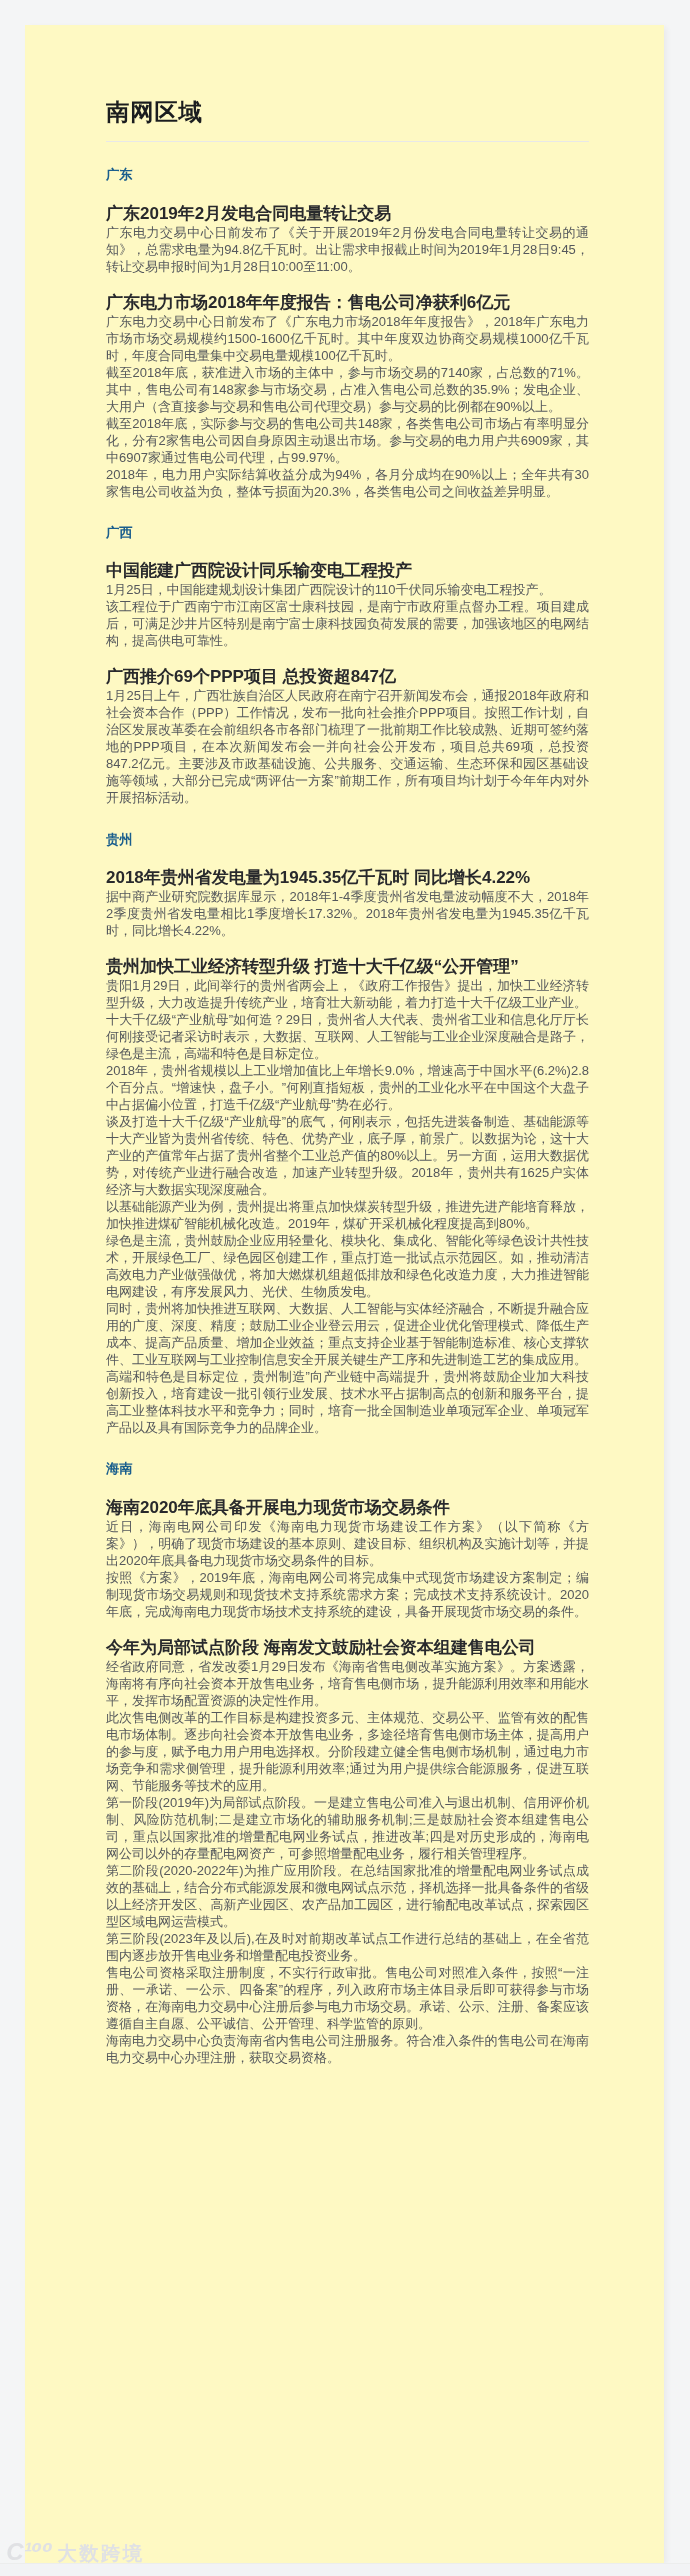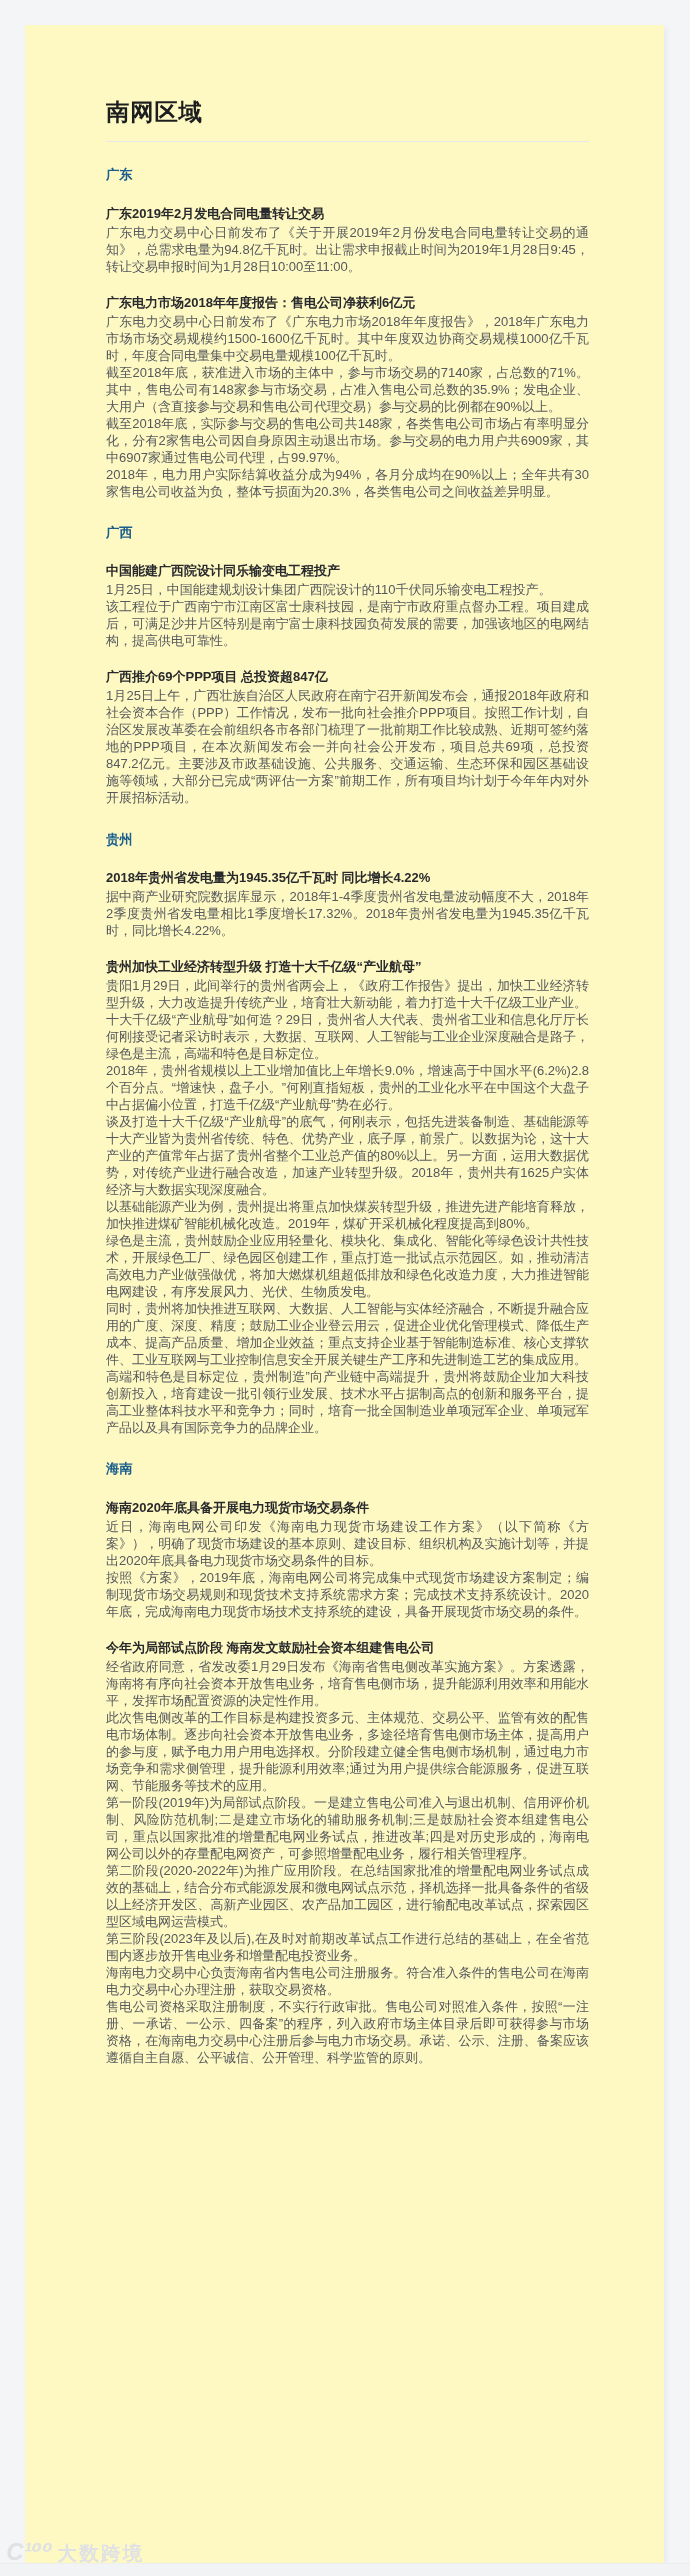--- a/index.html
+++ b/index.html
@@ -34,21 +34,21 @@
     margin: 0 0 4.7px 0;
   }
   main h2 {
     font-size: 13.3px;
     line-height: 20.3px;
     font-weight: 700;
     color: #1a5e8d;
     margin: 23.4px 0 3.1px 0;
   }
   main h3 {
-    font-size: 13px;
+    font-size: 17px;
     line-height: 21px;
     font-weight: 700;
     color: #28292c;
     margin: 17px 0 0 0;
   }
   main p {
     font-size: 13px;
     line-height: 17px;
     color: #55585c;
     margin: 0;
@@ -107,21 +107,21 @@
       <article data-name="news-item">
         <h3 data-name="news-item-heading">广西推介69个PPP项目 总投资超847亿</h3>
         <p data-name="news-paragraph">1月25日上午，广西壮族自治区人民政府在南宁召开新闻发布会，通报2018年政府和社会资本合作（PPP）工作情况，发布一批向社会推介PPP项目。按照工作计划，自治区发展改革委在会前组织各市各部门梳理了一批前期工作比较成熟、近期可签约落地的PPP项目，在本次新闻发布会一并向社会公开发布，项目总共69项，总投资847.2亿元。主要涉及市政基础设施、公共服务、交通运输、生态环保和园区基础设施等领域，大部分已完成“两评估一方案”前期工作，所有项目均计划于今年年内对外开展招标活动。</p>
       </article>
       <h2 data-name="section-heading">贵州</h2>
       <article data-name="news-item">
         <h3 data-name="news-item-heading">2018年贵州省发电量为1945.35亿千瓦时 同比增长4.22%</h3>
         <p data-name="news-paragraph">据中商产业研究院数据库显示，2018年1-4季度贵州省发电量波动幅度不大，2018年2季度贵州省发电量相比1季度增长17.32%。2018年贵州省发电量为1945.35亿千瓦时，同比增长4.22%。</p>
       </article>
       <article data-name="news-item">
-        <h3 data-name="news-item-heading">贵州加快工业经济转型升级 打造十大千亿级“产业航母”</h3>
+        <h3 data-name="news-item-heading">贵州加快工业经济转型升级 打造十大千亿级“公开管理”</h3>
         <p data-name="news-paragraph">贵阳1月29日，此间举行的贵州省两会上，《政府工作报告》提出，加快工业经济转型升级，大力改造提升传统产业，培育壮大新动能，着力打造十大千亿级工业产业。</p>
         <p data-name="news-paragraph">十大千亿级“产业航母”如何造？29日，贵州省人大代表、贵州省工业和信息化厅厅长何刚接受记者采访时表示，大数据、互联网、人工智能与工业企业深度融合是路子，绿色是主流，高端和特色是目标定位。</p>
         <p data-name="news-paragraph">2018年，贵州省规模以上工业增加值比上年增长9.0%，增速高于中国水平(6.2%)2.8个百分点。“增速快，盘子小。”何刚直指短板，贵州的工业化水平在中国这个大盘子中占据偏小位置，打造千亿级“产业航母”势在必行。</p>
         <p data-name="news-paragraph">谈及打造十大千亿级“产业航母”的底气，何刚表示，包括先进装备制造、基础能源等十大产业皆为贵州省传统、特色、优势产业，底子厚，前景广。以数据为论，这十大产业的产值常年占据了贵州省整个工业总产值的80%以上。另一方面，运用大数据优势，对传统产业进行融合改造，加速产业转型升级。2018年，贵州共有1625户实体经济与大数据实现深度融合。</p>
         <p data-name="news-paragraph">以基础能源产业为例，贵州提出将重点加快煤炭转型升级，推进先进产能培育释放，加快推进煤矿智能机械化改造。2019年，煤矿开采机械化程度提高到80%。</p>
         <p data-name="news-paragraph">绿色是主流，贵州鼓励企业应用轻量化、模块化、集成化、智能化等绿色设计共性技术，开展绿色工厂、绿色园区创建工作，重点打造一批试点示范园区。如，推动清洁高效电力产业做强做优，将加大燃煤机组超低排放和绿色化改造力度，大力推进智能电网建设，有序发展风力、光伏、生物质发电。</p>
         <p data-name="news-paragraph">同时，贵州将加快推进互联网、大数据、人工智能与实体经济融合，不断提升融合应用的广度、深度、精度；鼓励工业企业登云用云，促进企业优化管理模式、降低生产成本、提高产品质量、增加企业效益；重点支持企业基于智能制造标准、核心支撑软件、工业互联网与工业控制信息安全开展关键生产工序和先进制造工艺的集成应用。</p>
         <p data-name="news-paragraph">高端和特色是目标定位，贵州制造”向产业链中高端提升，贵州将鼓励企业加大科技创新投入，培育建设一批引领行业发展、技术水平占据制高点的创新和服务平台，提高工业整体科技水平和竞争力；同时，培育一批全国制造业单项冠军企业、单项冠军产品以及具有国际竞争力的品牌企业。</p>
       </article>
       <h2 data-name="section-heading">海南</h2>
@@ -130,22 +130,22 @@
         <p data-name="news-paragraph">近日，海南电网公司印发《海南电力现货市场建设工作方案》（以下简称《方案》），明确了现货市场建设的基本原则、建设目标、组织机构及实施计划等，并提出2020年底具备电力现货市场交易条件的目标。</p>
         <p data-name="news-paragraph">按照《方案》，2019年底，海南电网公司将完成集中式现货市场建设方案制定；编制现货市场交易规则和现货技术支持系统需求方案；完成技术支持系统设计。2020年底，完成海南电力现货市场技术支持系统的建设，具备开展现货市场交易的条件。</p>
       </article>
       <article data-name="news-item">
         <h3 data-name="news-item-heading">今年为局部试点阶段 海南发文鼓励社会资本组建售电公司</h3>
         <p data-name="news-paragraph">经省政府同意，省发改委1月29日发布《海南省售电侧改革实施方案》。方案透露，海南将有序向社会资本开放售电业务，培育售电侧市场，提升能源利用效率和用能水平，发挥市场配置资源的决定性作用。</p>
         <p data-name="news-paragraph">此次售电侧改革的工作目标是构建投资多元、主体规范、交易公平、监管有效的配售电市场体制。逐步向社会资本开放售电业务，多途径培育售电侧市场主体，提高用户的参与度，赋予电力用户用电选择权。分阶段建立健全售电侧市场机制，通过电力市场竞争和需求侧管理，提升能源利用效率;通过为用户提供综合能源服务，促进互联网、节能服务等技术的应用。</p>
         <p data-name="news-paragraph">第一阶段(2019年)为局部试点阶段。一是建立售电公司准入与退出机制、信用评价机制、风险防范机制;二是建立市场化的辅助服务机制;三是鼓励社会资本组建售电公司，重点以国家批准的增量配电网业务试点，推进改革;四是对历史形成的，海南电网公司以外的存量配电网资产，可参照增量配电业务，履行相关管理程序。</p>
         <p data-name="news-paragraph">第二阶段(2020-2022年)为推广应用阶段。在总结国家批准的增量配电网业务试点成效的基础上，结合分布式能源发展和微电网试点示范，择机选择一批具备条件的省级以上经济开发区、高新产业园区、农产品加工园区，进行输配电改革试点，探索园区型区域电网运营模式。</p>
         <p data-name="news-paragraph">第三阶段(2023年及以后),在及时对前期改革试点工作进行总结的基础上，在全省范围内逐步放开售电业务和增量配电投资业务。</p>
+        <p data-name="news-paragraph">售电公司资格采取注册制度，不实行行政审批。售电公司对照准入条件，按照“一注册、一承诺、一公示、四备案”的程序，列入政府市场主体目录后即可获得参与市场资格，在海南电力交易中心注册后参与电力市场交易。承诺、公示、注册、备案应该遵循自主自愿、公平诚信、公开管理、科学监管的原则。</p>
         <p data-name="news-paragraph">海南电力交易中心负责海南省内售电公司注册服务。符合准入条件的售电公司在海南电力交易中心办理注册，获取交易资格。</p>
-        <p data-name="news-paragraph">售电公司资格采取注册制度，不实行行政审批。售电公司对照准入条件，按照“一注册、一承诺、一公示、四备案”的程序，列入政府市场主体目录后即可获得参与市场资格，在海南电力交易中心注册后参与电力市场交易。承诺、公示、注册、备案应该遵循自主自愿、公平诚信、公开管理、科学监管的原则。</p>
       </article>
     </main>
 </div>
 
 <div class="footer-strip" data-name="footer-strip"></div>
 
 <div class="watermark" data-name="watermark">
   <span class="wm-mark" data-name="dashu-kuajing-logo-icon">C¹⁰⁰</span><span data-name="watermark-text">大数跨境</span>
 </div>
 

